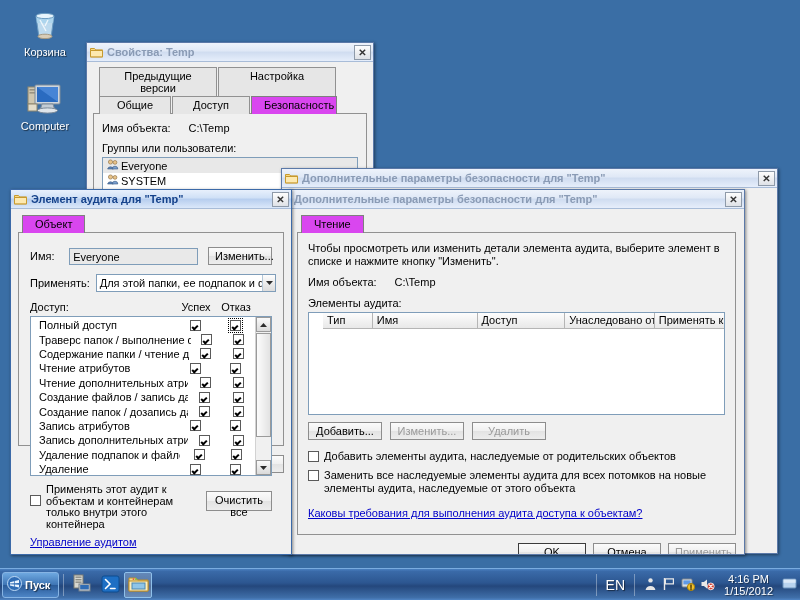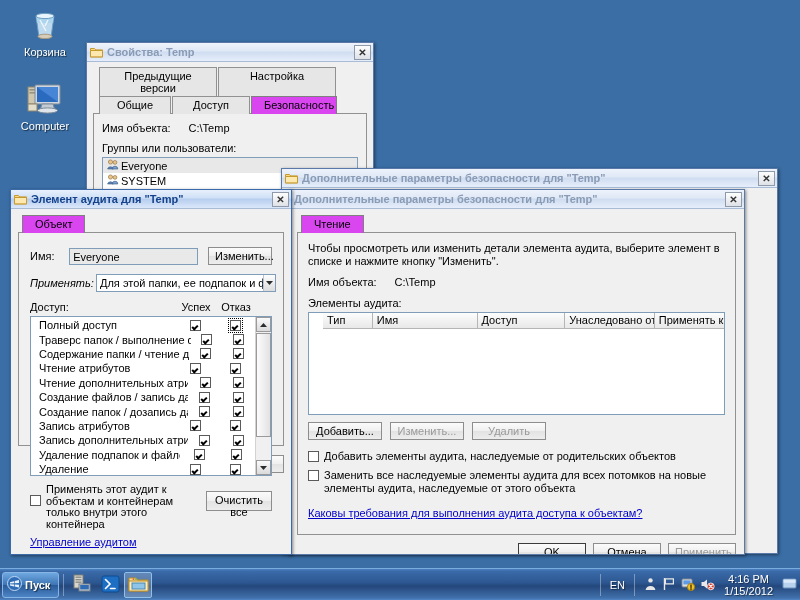--- a/index.html
+++ b/index.html
@@ -83,21 +83,21 @@
              background:linear-gradient(to bottom,#4a80c0 0%,#3a6aa8 8%,#2c5690 45%,#24477c 55%,#3f6ea8 92%,#4f84c4 100%);
              border-top:1px solid #7aace0; display:flex; align-items:center; }
   #startbtn { display:flex; align-items:center; gap:3px; height:26px; margin-left:2px; padding:0 8px 0 4px;
               border:1px solid #86b4e4; border-radius:3px;
               background:linear-gradient(to bottom,#6ea8e0,#3d74b4 50%,#2a5b99 52%,#4d85c6);
               color:#fff; font-weight:bold; font-size:11px; text-shadow:1px 1px 1px rgba(0,0,0,.6); cursor:pointer; }
   .qlaunch { width:28px; height:26px; display:flex; align-items:center; justify-content:center; cursor:pointer; }
   .qlaunch.act { border:1px solid #8fc0ea; border-radius:2px; background:rgba(255,255,255,.22); }
   .tsep { width:1px; height:22px; background:rgba(255,255,255,.35); margin:0 4px; }
   #tray { margin-left:auto; display:flex; align-items:center; height:100%; padding-right:2px; gap:5px; }
-  #tray .tlbl { color:#fff; font-size:11px; text-shadow:1px 1px 1px rgba(0,0,0,.5); }
+  #tray .tlbl { color:#fff; font-size:14px; text-shadow:1px 1px 1px rgba(0,0,0,.5); }
   #clock { color:#fff; font-size:11px; line-height:12px; text-align:center; text-shadow:1px 1px 1px rgba(0,0,0,.5);
            padding:0 4px; cursor:pointer; }
 </style>
 </head>
 <body>
 
 <div id="desktop">
 
   <div class="desk-icon" style="left:8px; top:8px;">
     <span class="glyph">
@@ -288,21 +288,21 @@
 
       <div class="panel" style="height:214px; margin-top:-1px; padding:14px 11px 4px;">
 
         <div style="display:flex; align-items:center; gap:6px;">
           <span style="width:34px;">Имя:</span>
           <div class="txtfield" style="width:132px;">Everyone</div>
           <button class="btn" style="width:64px; margin-left:4px;">Изменить...</button>
         </div>
 
         <div style="display:flex; align-items:center; gap:6px; margin-top:9px;">
-          <span style="width:60px;font-style:italic;">Применять:</span>
+          <span style="width:60px;">Применять:</span>
           <div class="combo" style="width:180px;">
             <span class="val">Для этой папки, ее подпапок и файлов</span>
             <span class="arw">
               <svg width="7" height="4" viewBox="0 0 7 4">
                   <path d="M0 0 h7 l-3.5 4 z" fill="#2b2b2b"></path>
                 </svg>
             </span>
           </div>
         </div>
 

